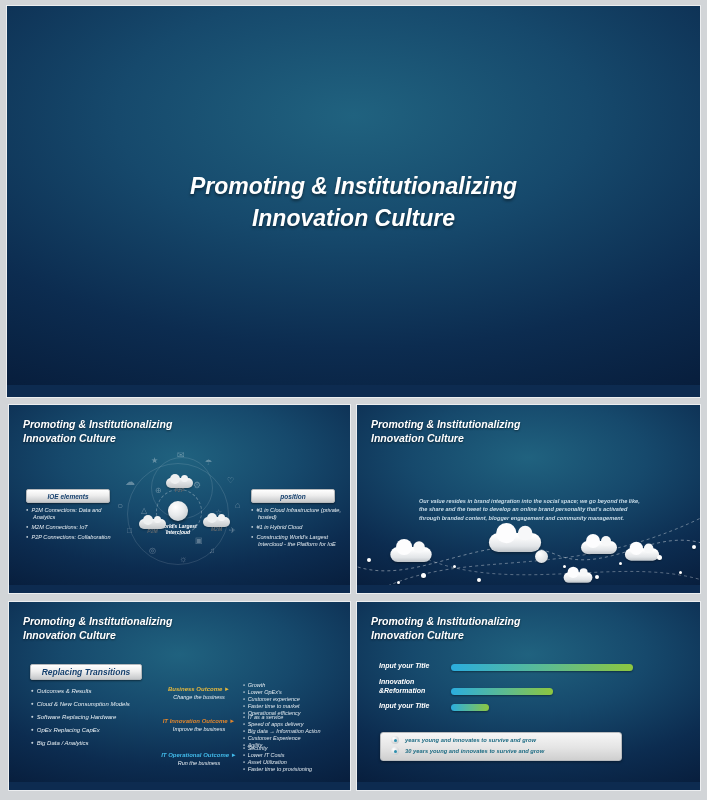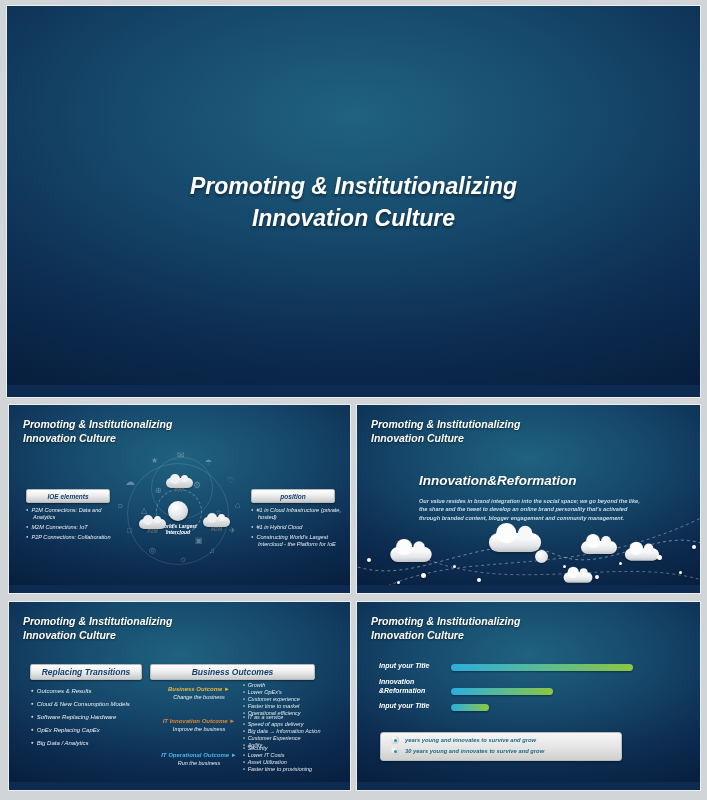--- a/index.html
+++ b/index.html
@@ -230,21 +230,20 @@
 
   <div class="slide-footer"></div>
 </section>
 
 <section class="slide" id="slide-reformation">
   <div class="thumb-title">
     <span>Promoting &amp; Institutionalizing</span>
     <span>Innovation Culture</span>
   </div>
 
-  <div class="ref-heading">Innovation&amp;Reformation</div>
   <div class="ref-body">Our value resides in brand integration into the social space; we go beyond the like, the share and the tweet to develop an online brand personality that's activated through branded content, blogger engagement and community management.</div>
 
   <svg class="arc-svg" width="345" height="190" viewBox="0 0 345 190">
     <path d="M -5 160 C 60 185, 130 120, 200 150 C 250 170, 300 120, 350 140" fill="none" stroke="rgba(255,255,255,0.5)" stroke-width="0.8" stroke-dasharray="3 3"></path>
     <path d="M 20 186 C 110 140, 210 180, 350 110" fill="none" stroke="rgba(255,255,255,0.45)" stroke-width="0.8" stroke-dasharray="3 3"></path>
     <path d="M 60 150 C 150 192, 260 150, 345 175" fill="none" stroke="rgba(255,255,255,0.4)" stroke-width="0.8" stroke-dasharray="3 3"></path>
   </svg>
 
   <div class="r-cloud rc1"></div>
   <div class="r-cloud rc2"></div>
@@ -268,21 +267,20 @@
   <div class="slide-footer"></div>
 </section>
 
 <section class="slide" id="slide-outcomes">
   <div class="thumb-title">
     <span>Promoting &amp; Institutionalizing</span>
     <span>Innovation Culture</span>
   </div>
 
   <div class="hdr-box oc-left-box">Replacing Transitions</div>
-  <div class="hdr-box oc-right-box">Business Outcomes</div>
 
   <div class="oc-left-list">
     <div>Outcomes &amp; Results</div>
     <div>Cloud &amp; New Consumption Models</div>
     <div>Software Replacing Hardware</div>
     <div>OpEx Replacing CapEx</div>
     <div>Big Data / Analytics</div>
   </div>
 
   <div class="grp-label-block g1-label">

